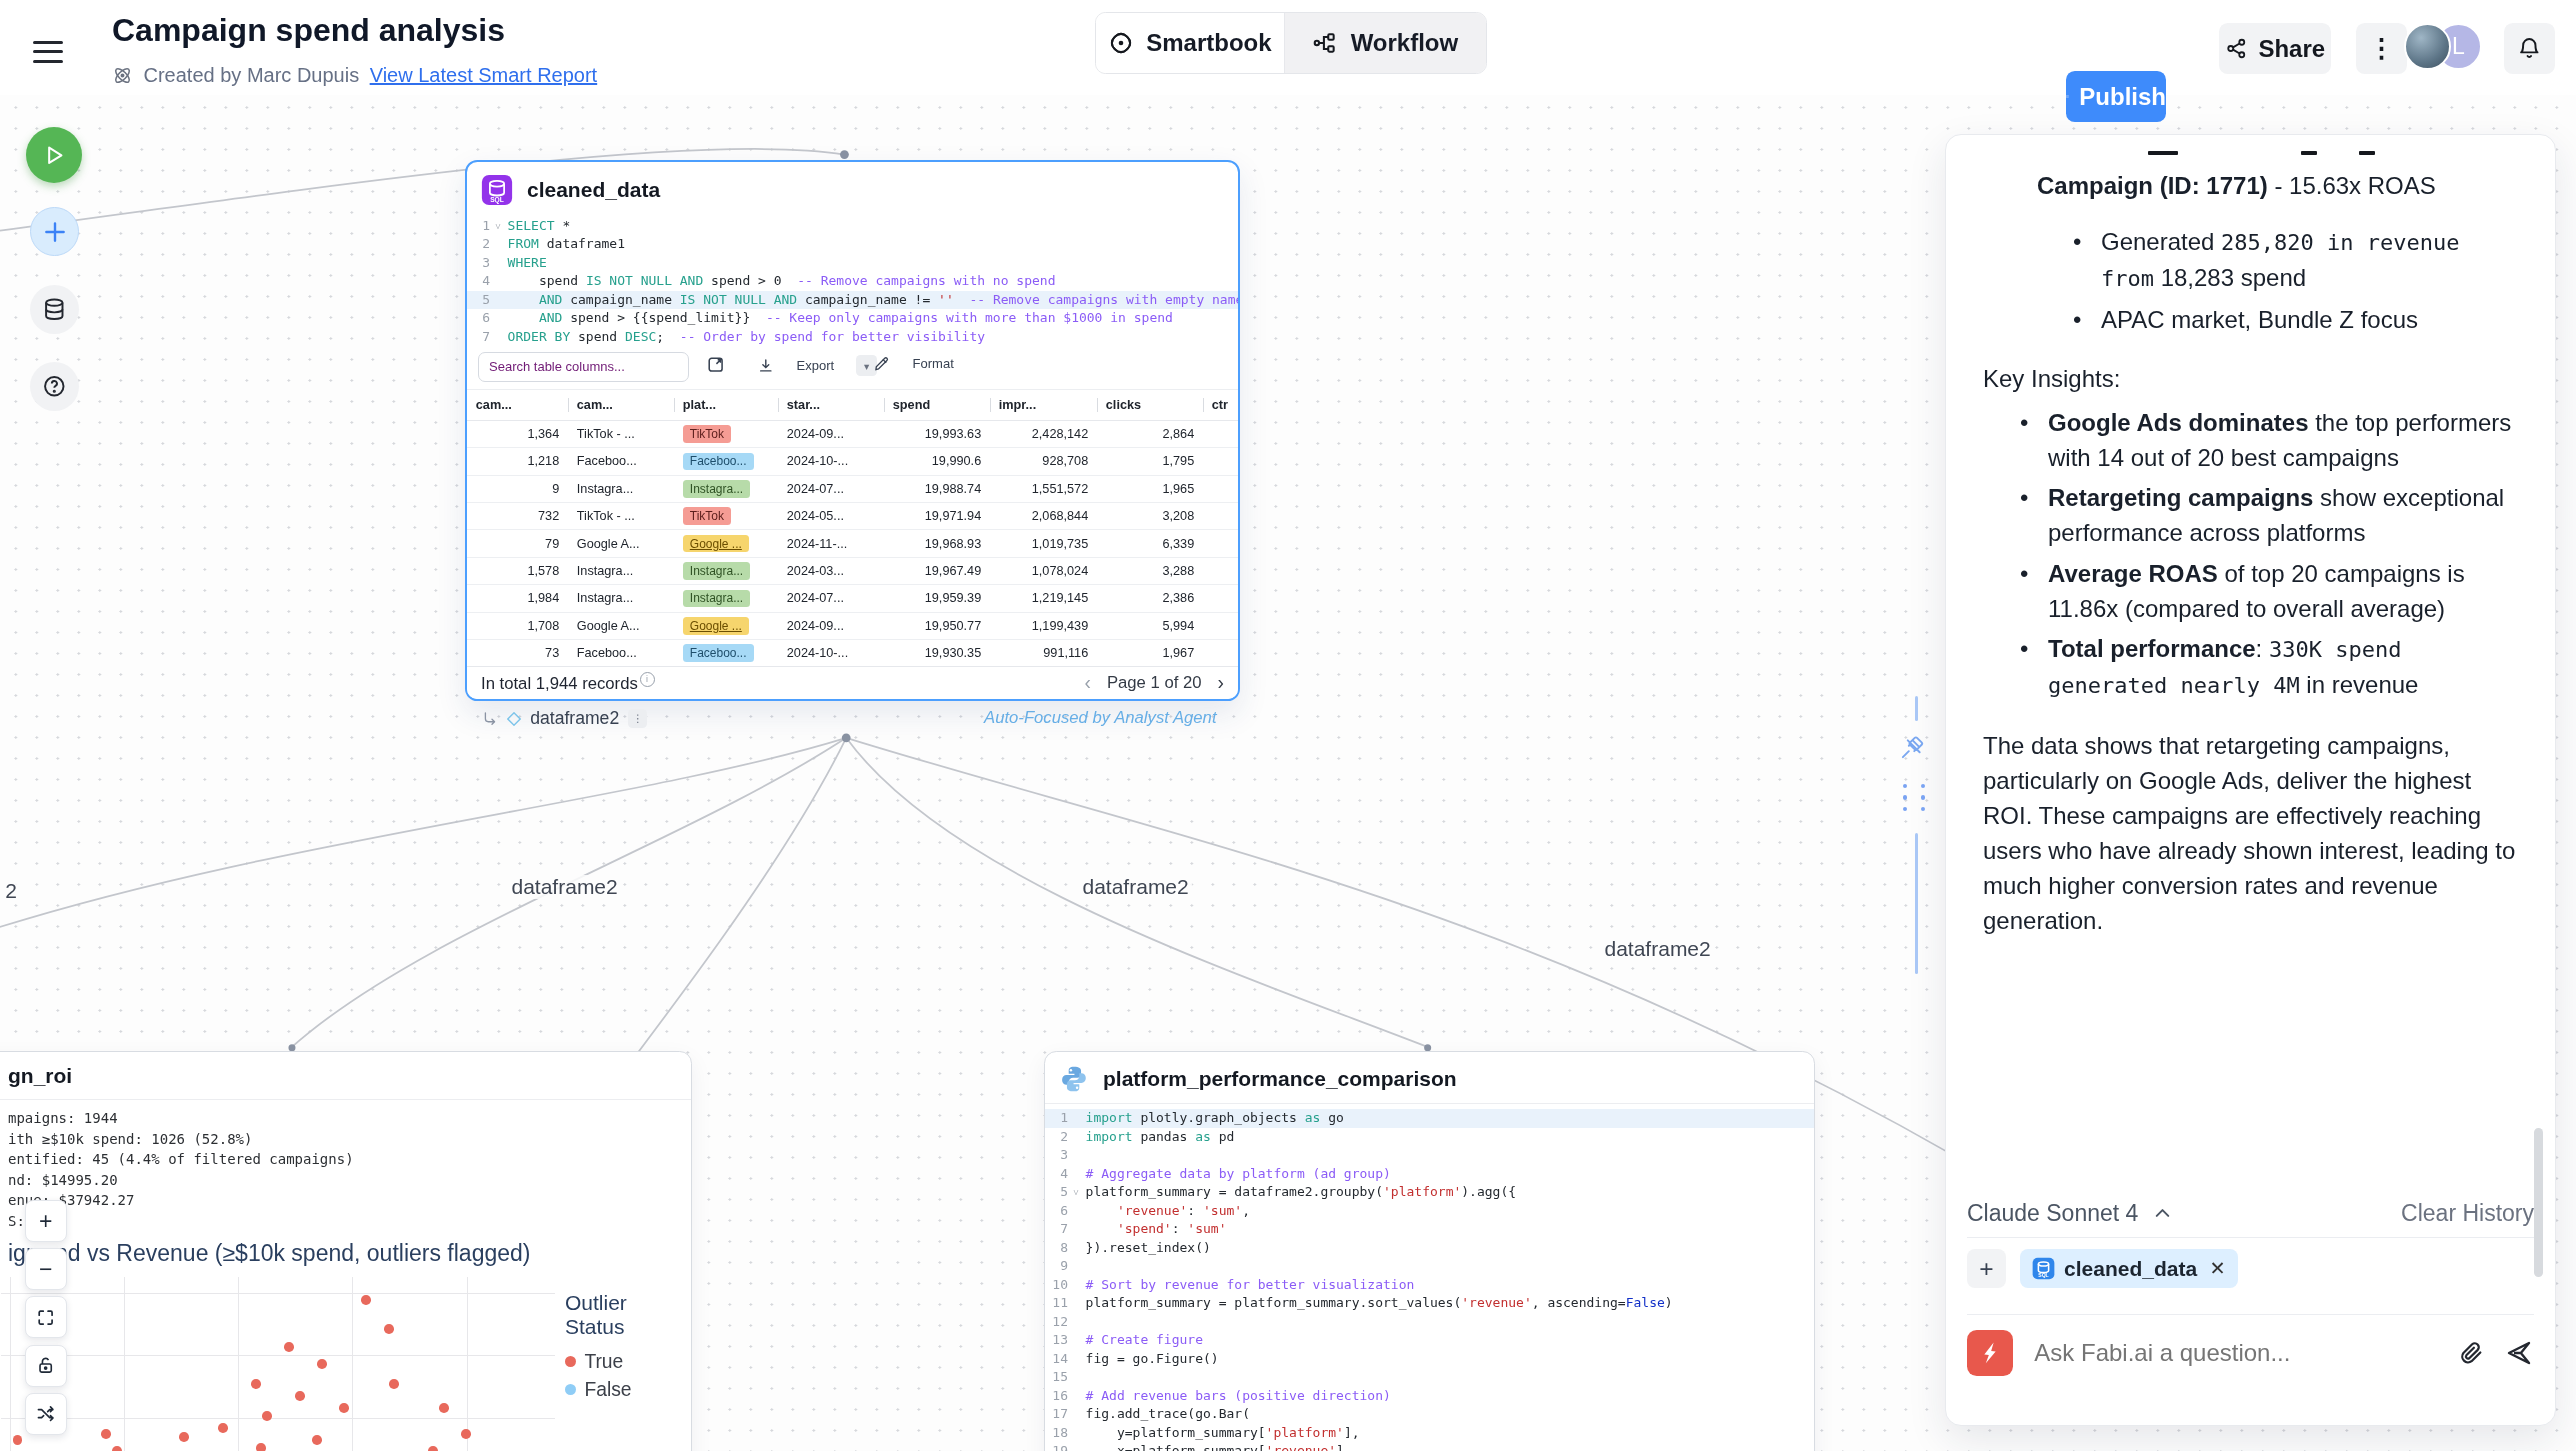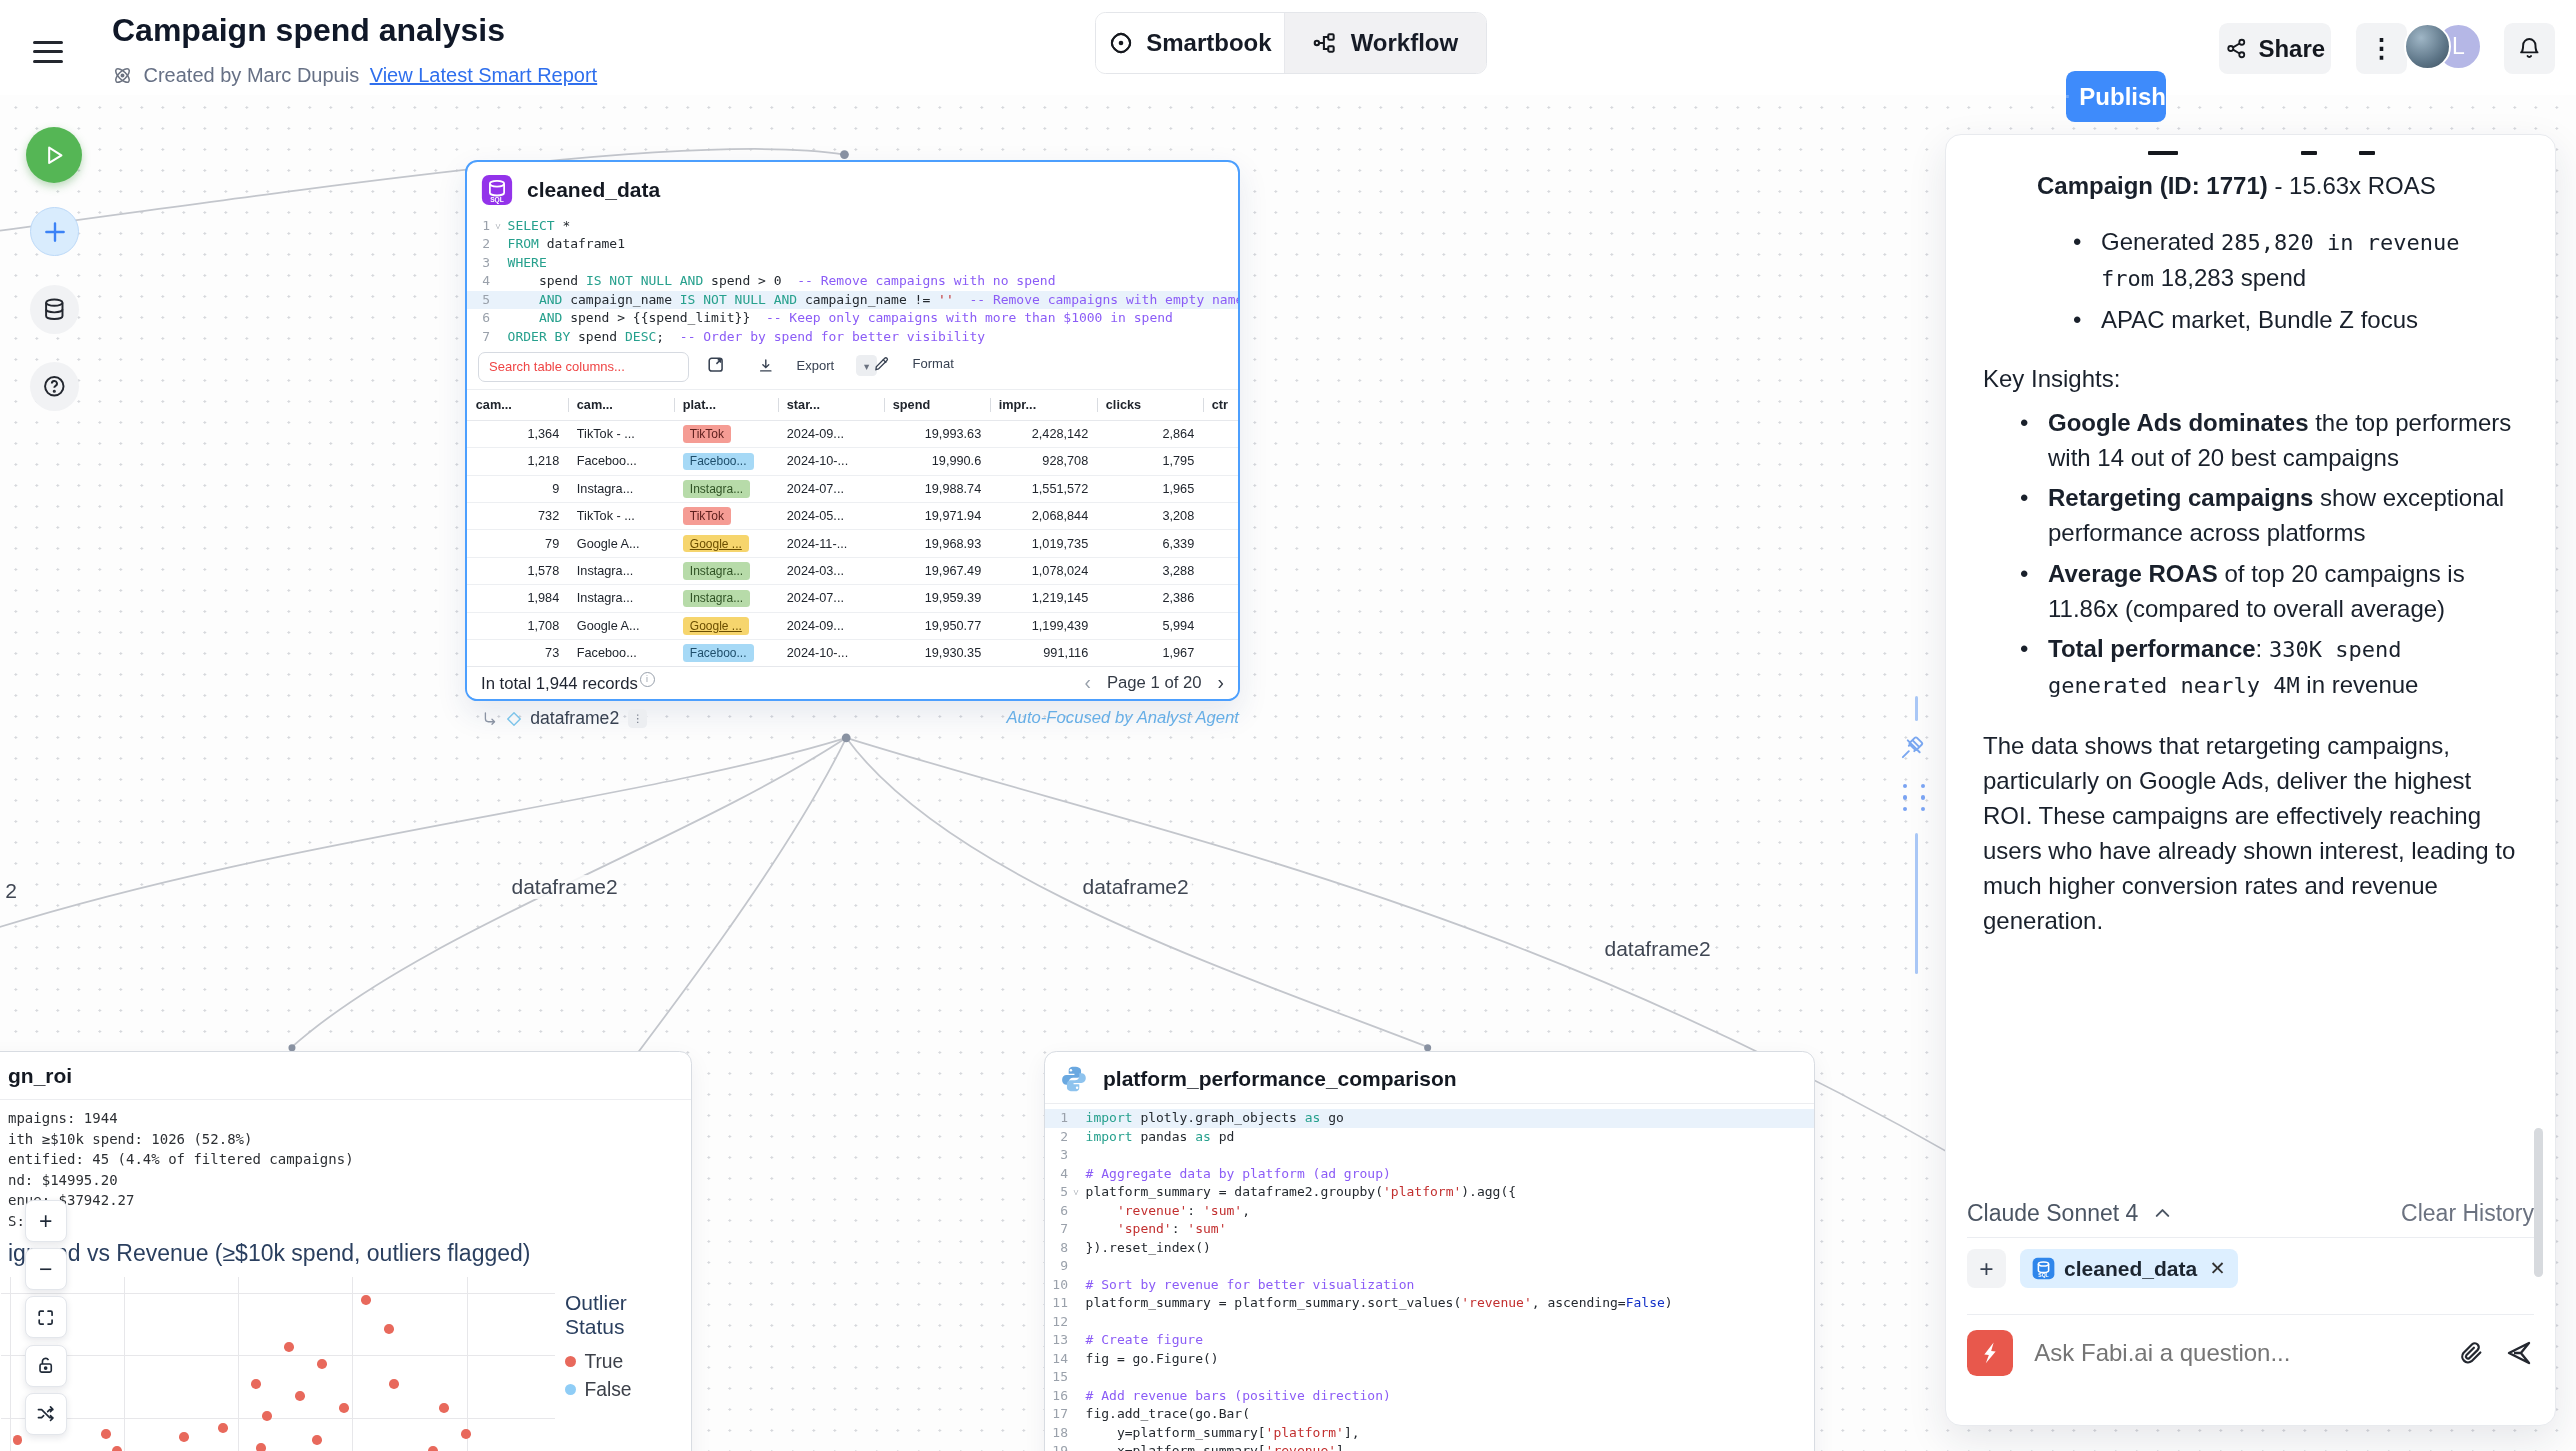--- a/index.html
+++ b/index.html
@@ -47,40 +47,40 @@
   .hdiv{height:0.9px;background:#ecedf0;}
   
   .code{position:relative;font-family:"DejaVu Sans Mono",monospace;font-size:13px;line-height:18.5px;}
   .cl{position:relative;white-space:pre;height:18.5px;}
   .cl.hl{background:#e9f2fb;}
   .ln{display:inline-block;width:23px;text-align:right;color:#9aa1ab;margin-right:5.3px;}
   .fold{display:inline-block;width:12.3px;color:#8b929c;font-size:9.7px;}
   .tk-k{color:#26a08d;} .tk-c{color:#8b5cf6;} .tk-s{color:#c22f2f;} .tk-b{color:#1230c8;} .tk-p{color:#24292f;}
   
   .tbl-toolbar{position:relative;height:39px;margin-top:3.5px;}
-  .search-box{position:absolute;left:10.5px;top:1.8px;width:211px;height:30px;border:1.4px solid #d6dae1;border-radius:7px;box-sizing:border-box;font-size:13px;color:#ef4444;display:flex;align-items:center;padding-left:10.5px;background:#fff;}
+  .search-box{position:absolute;left:10.5px;top:1.8px;width:211px;height:30px;border:1.4px solid #d6dae1;border-radius:7px;box-sizing:border-box;font-size:13px;color:#701a75;display:flex;align-items:center;padding-left:10.5px;background:#fff;}
   .tb-ic{position:absolute;top:5.3px;font-size:13px;color:#374151;display:flex;align-items:center;gap:22px;}
   .chevbox{display:inline-flex;width:21px;height:21px;background:#eceef1;border-radius:4.4px;align-items:center;justify-content:center;font-size:10.5px;color:#6b7280;}
   table.grid{border-collapse:collapse;width:100%;font-size:12.7px;color:#20252d;table-layout:fixed;}
   table.grid th{font-weight:700;text-align:left;padding:8px 8.8px;border-bottom:1.3px solid #e6e8ec;border-top:1.3px solid #eceef1;position:relative;}
   table.grid th:not(:first-child):before{content:"";position:absolute;left:0;top:8px;bottom:8px;width:0.9px;background:#d9dce1;}
   table.grid td{padding:4.4px 8.8px;border-bottom:0.9px solid #edeff2;height:16px;}
   td.r,th.r{text-align:right;}
   .badge{display:inline-block;padding:1.8px 7px;border-radius:3.5px;font-size:12px;white-space:nowrap;}
   .bg-tiktok{background:#f59c94;color:#5c1f1c;}
   .bg-facebook{background:#a6d9f6;color:#1e4e6b;}
   .bg-instagram{background:#b7dba9;color:#2f5224;}
   .bg-google{background:#f6d56d;color:#6b4e00;text-decoration:underline;}
   .tbl-footer{position:absolute;left:0;right:0;bottom:0;height:32px;border-top:1.3px solid #e6e8ec;display:flex;align-items:center;justify-content:space-between;padding:0 14px;font-size:16.7px;color:#1f2430;background:#fff;}
   .pager{display:flex;align-items:center;gap:16px;font-size:16.7px;color:#333a45;}
   .pg-arrow{color:#98a0ab;font-size:19.3px;cursor:pointer;}
   .info-i{display:inline-block;width:13px;height:13px;border:1.1px solid #98a0ab;border-radius:50%;color:#98a0ab;font-size:8.8px;text-align:center;line-height:12.3px;vertical-align:super;margin-left:1.8px;}
   
   .out-chip-row{position:absolute;left:481px;top:708px;display:flex;align-items:center;gap:8.8px;z-index:6;}
-  .autofocus{position:absolute;top:708px;left:984px;width:255px;text-align:right;font-size:16.7px;font-style:italic;color:#66aee6;z-index:6;}
+  .autofocus{position:absolute;top:708px;left:984px;width:255px;text-align:left;font-size:16.7px;font-style:italic;color:#66aee6;z-index:6;}
   
   .mono-stats{position:absolute;font-family:"DejaVu Sans Mono",monospace;font-size:14px;line-height:20.6px;color:#2c2f33;white-space:pre;}
   .plot-title{position:absolute;font-size:23px;color:#2a3f5f;}
   .legend{position:absolute;color:#2a3f5f;}
   .legend-title{font-size:21px;margin-bottom:8.8px;}
   .legend-item{display:flex;align-items:center;gap:8px;font-size:19.3px;color:#3c4049;height:28px;}
   .ldot{width:11.4px;height:11.4px;border-radius:50%;}
   .grid-v,.grid-h{position:absolute;background:#e7e7ea;}
   .sdot{position:absolute;border-radius:50%;}
   

